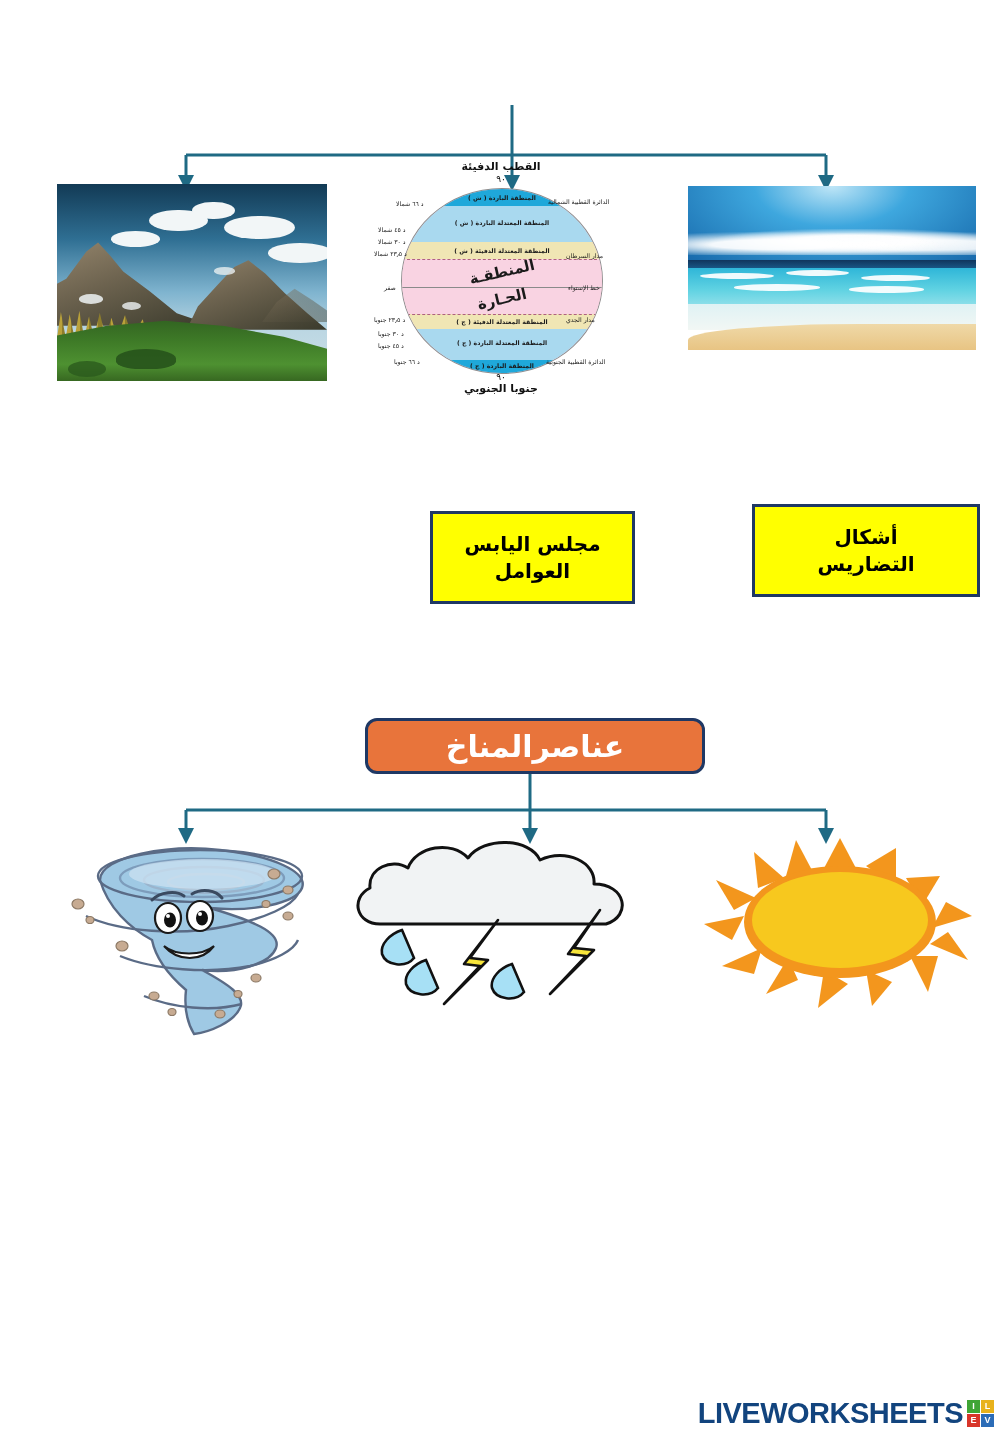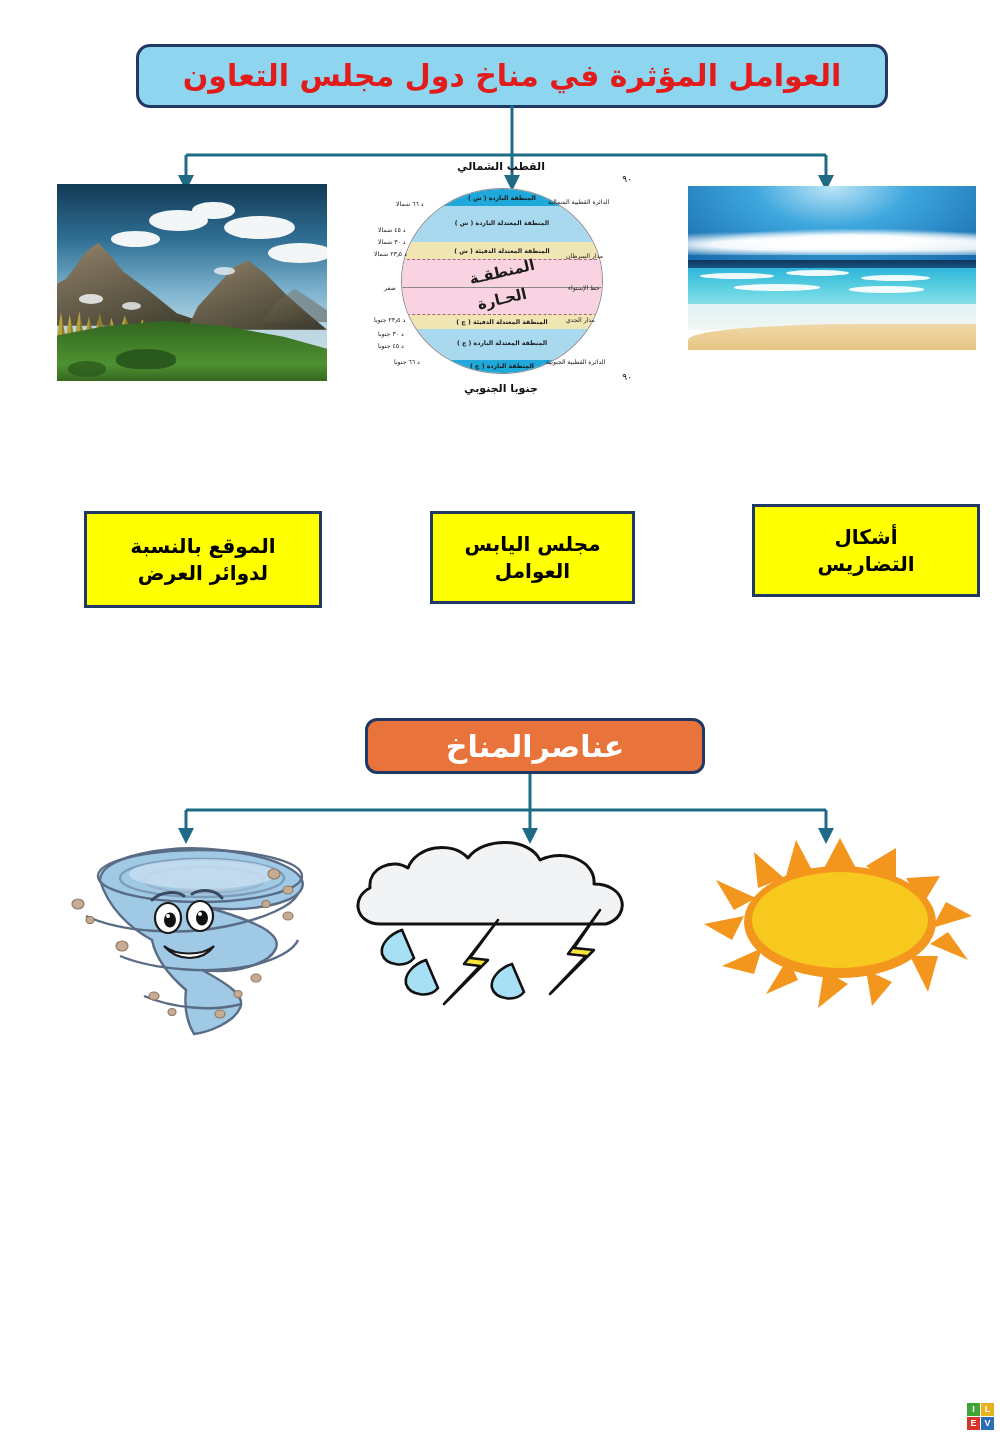--- a/index.html
+++ b/index.html
@@ -153,21 +153,21 @@
     background: linear-gradient(#efd9a8, #e8c483);
     border-top-left-radius: 60% 60%;
   }
 
   
   #globe-figure { left: 370px; top: 160px; width: 262px; height: 240px; }
   .globe-label-pole {
     position: absolute; width: 100%; text-align: center;
     font-size: 11px; color: #111; direction: rtl; font-weight: 600;
   }
-  .globe-deg { font-size: 9px; color: #111; width: 100%; position: absolute;}
+  .globe-deg { font-size: 9px; color: #111; text-align: center; width: 100%; position: absolute;}
   #globe-circle {
     position: absolute; left: 31px; top: 28px; width: 200px; height: 184px;
     border-radius: 50%; overflow: hidden; border: 1px solid #8e8e8e;
     background: #f6cfdf;
   }
   .zone { position: absolute; left: -6%; width: 112%; }
   .z-frigid   { background: #1fa8da; }
   .z-cold     { background: #a9d9ef; }
   .z-mild     { background: #f0e6b4; }
   .z-hot      { background: #f9d3e2; }
@@ -216,23 +216,20 @@
     font-family: "Liberation Sans", sans-serif;
     font-size: 29px; font-weight: bold; color: #12447e;
     letter-spacing: -0.5px; direction: ltr;
   }
 </style>
 </head>
 <body>
 
 <div class="page">
 
-  <div class="abs" id="title-banner">
-    <div class="txt">العوامل المؤثرة في مناخ دول مجلس التعاون</div>
-  </div>
 
   <svg class="connector" id="top-connector" style="left:150px; top:105px; width:710px; height:90px;" viewBox="0 0 710 90">
     <g stroke="#1f6a84" stroke-width="3" fill="none">
       <path d="M362,0 L362,50"></path>
       <path d="M36,50 L676,50"></path>
       <path d="M36,50 L36,72"></path>
       <path d="M362,50 L362,72"></path>
       <path d="M676,50 L676,72"></path>
     </g>
     <g fill="#1f6a84">
@@ -268,21 +265,21 @@
                 clip-path: polygon(0% 100%, 4% 28%, 9% 100%, 13% 34%, 18% 100%, 23% 24%, 28% 100%, 33% 40%, 38% 100%, 44% 30%, 50% 100%, 56% 44%, 62% 100%, 70% 36%, 78% 100%, 88% 48%, 96% 100%);"></div>
 
     <div class="mtn-grass" style="left:0; top:66%; width:100%; height:34%;
                 clip-path: polygon(0% 32%, 18% 18%, 40% 10%, 62% 18%, 84% 34%, 100% 52%, 100% 100%, 0% 100%);"></div>
     <div class="abs" style="left:22%; top:84%; width:22%; height:10%; background:#24501a; border-radius:50% 50% 40% 40%; opacity:.85;"></div>
     <div class="abs" style="left:4%;  top:90%; width:14%; height:8%; background:#2a5a1d; border-radius:50%; opacity:.8;"></div>
   </div>
 
   <div class="abs" id="globe-figure">
 
-    <div class="globe-label-pole" style="top:0;">القطب الشمالي</div>
+    <div class="globe-label-pole" style="top:0;">القطب الدفيئة</div>
     <div class="globe-deg" style="top:14px;">٩٠</div>
 
     <div id="globe-circle">
 
       <div class="zone z-frigid" style="top:0;    height:9%;"></div>
       <div class="zone z-cold" style="top:9%;   height:20%;"></div>
       <div class="zone z-mild" style="top:29%;  height:9%;"></div>
       <div class="zone z-hot" style="top:38%;  height:30%;"></div>
       <div class="zone z-mild" style="top:68%;  height:8%;"></div>
       <div class="zone z-cold" style="top:76%;  height:17%;"></div>
@@ -330,26 +327,20 @@
     <div class="beach-sea"></div>
     <div class="beach-foam" style="left:4%;  top:53%; width:26%; height:4%;"></div>
     <div class="beach-foam" style="left:34%; top:51%; width:22%; height:4%;"></div>
     <div class="beach-foam" style="left:60%; top:54%; width:24%; height:4%;"></div>
     <div class="beach-foam" style="left:16%; top:60%; width:30%; height:4%;"></div>
     <div class="beach-foam" style="left:56%; top:61%; width:26%; height:4%;"></div>
     <div class="beach-shallow"></div>
     <div class="beach-sand"></div>
   </div>
 
-  <div class="factor-box" id="factor-box-0">
-    <div class="txt">
-      <span>الموقع بالنسبة</span><br>
-      <span>لدوائر العرض</span>
-    </div>
-  </div>
 
   <div class="factor-box" id="factor-box-1">
     <div class="txt">
       <span>مجلس اليابس</span><br>
       <span>العوامل</span>
     </div>
   </div>
 
   <div class="factor-box" id="factor-box-2">
     <div class="txt">
@@ -465,15 +456,16 @@
     <ellipse cx="140" cy="88" rx="88" ry="48" fill="#f7c81e"></ellipse>
   </svg>
 
   <div id="lw-logo">
     <div id="lw-tiles">
       <span class="lw-t0">L</span>
       <span class="lw-t1">I</span>
       <span class="lw-t2">V</span>
       <span class="lw-t3">E</span>
     </div>
+    <div id="lw-word">LIVEWORKSHEETS</div>
   </div>
 
 </div>
 
 </body></html>

